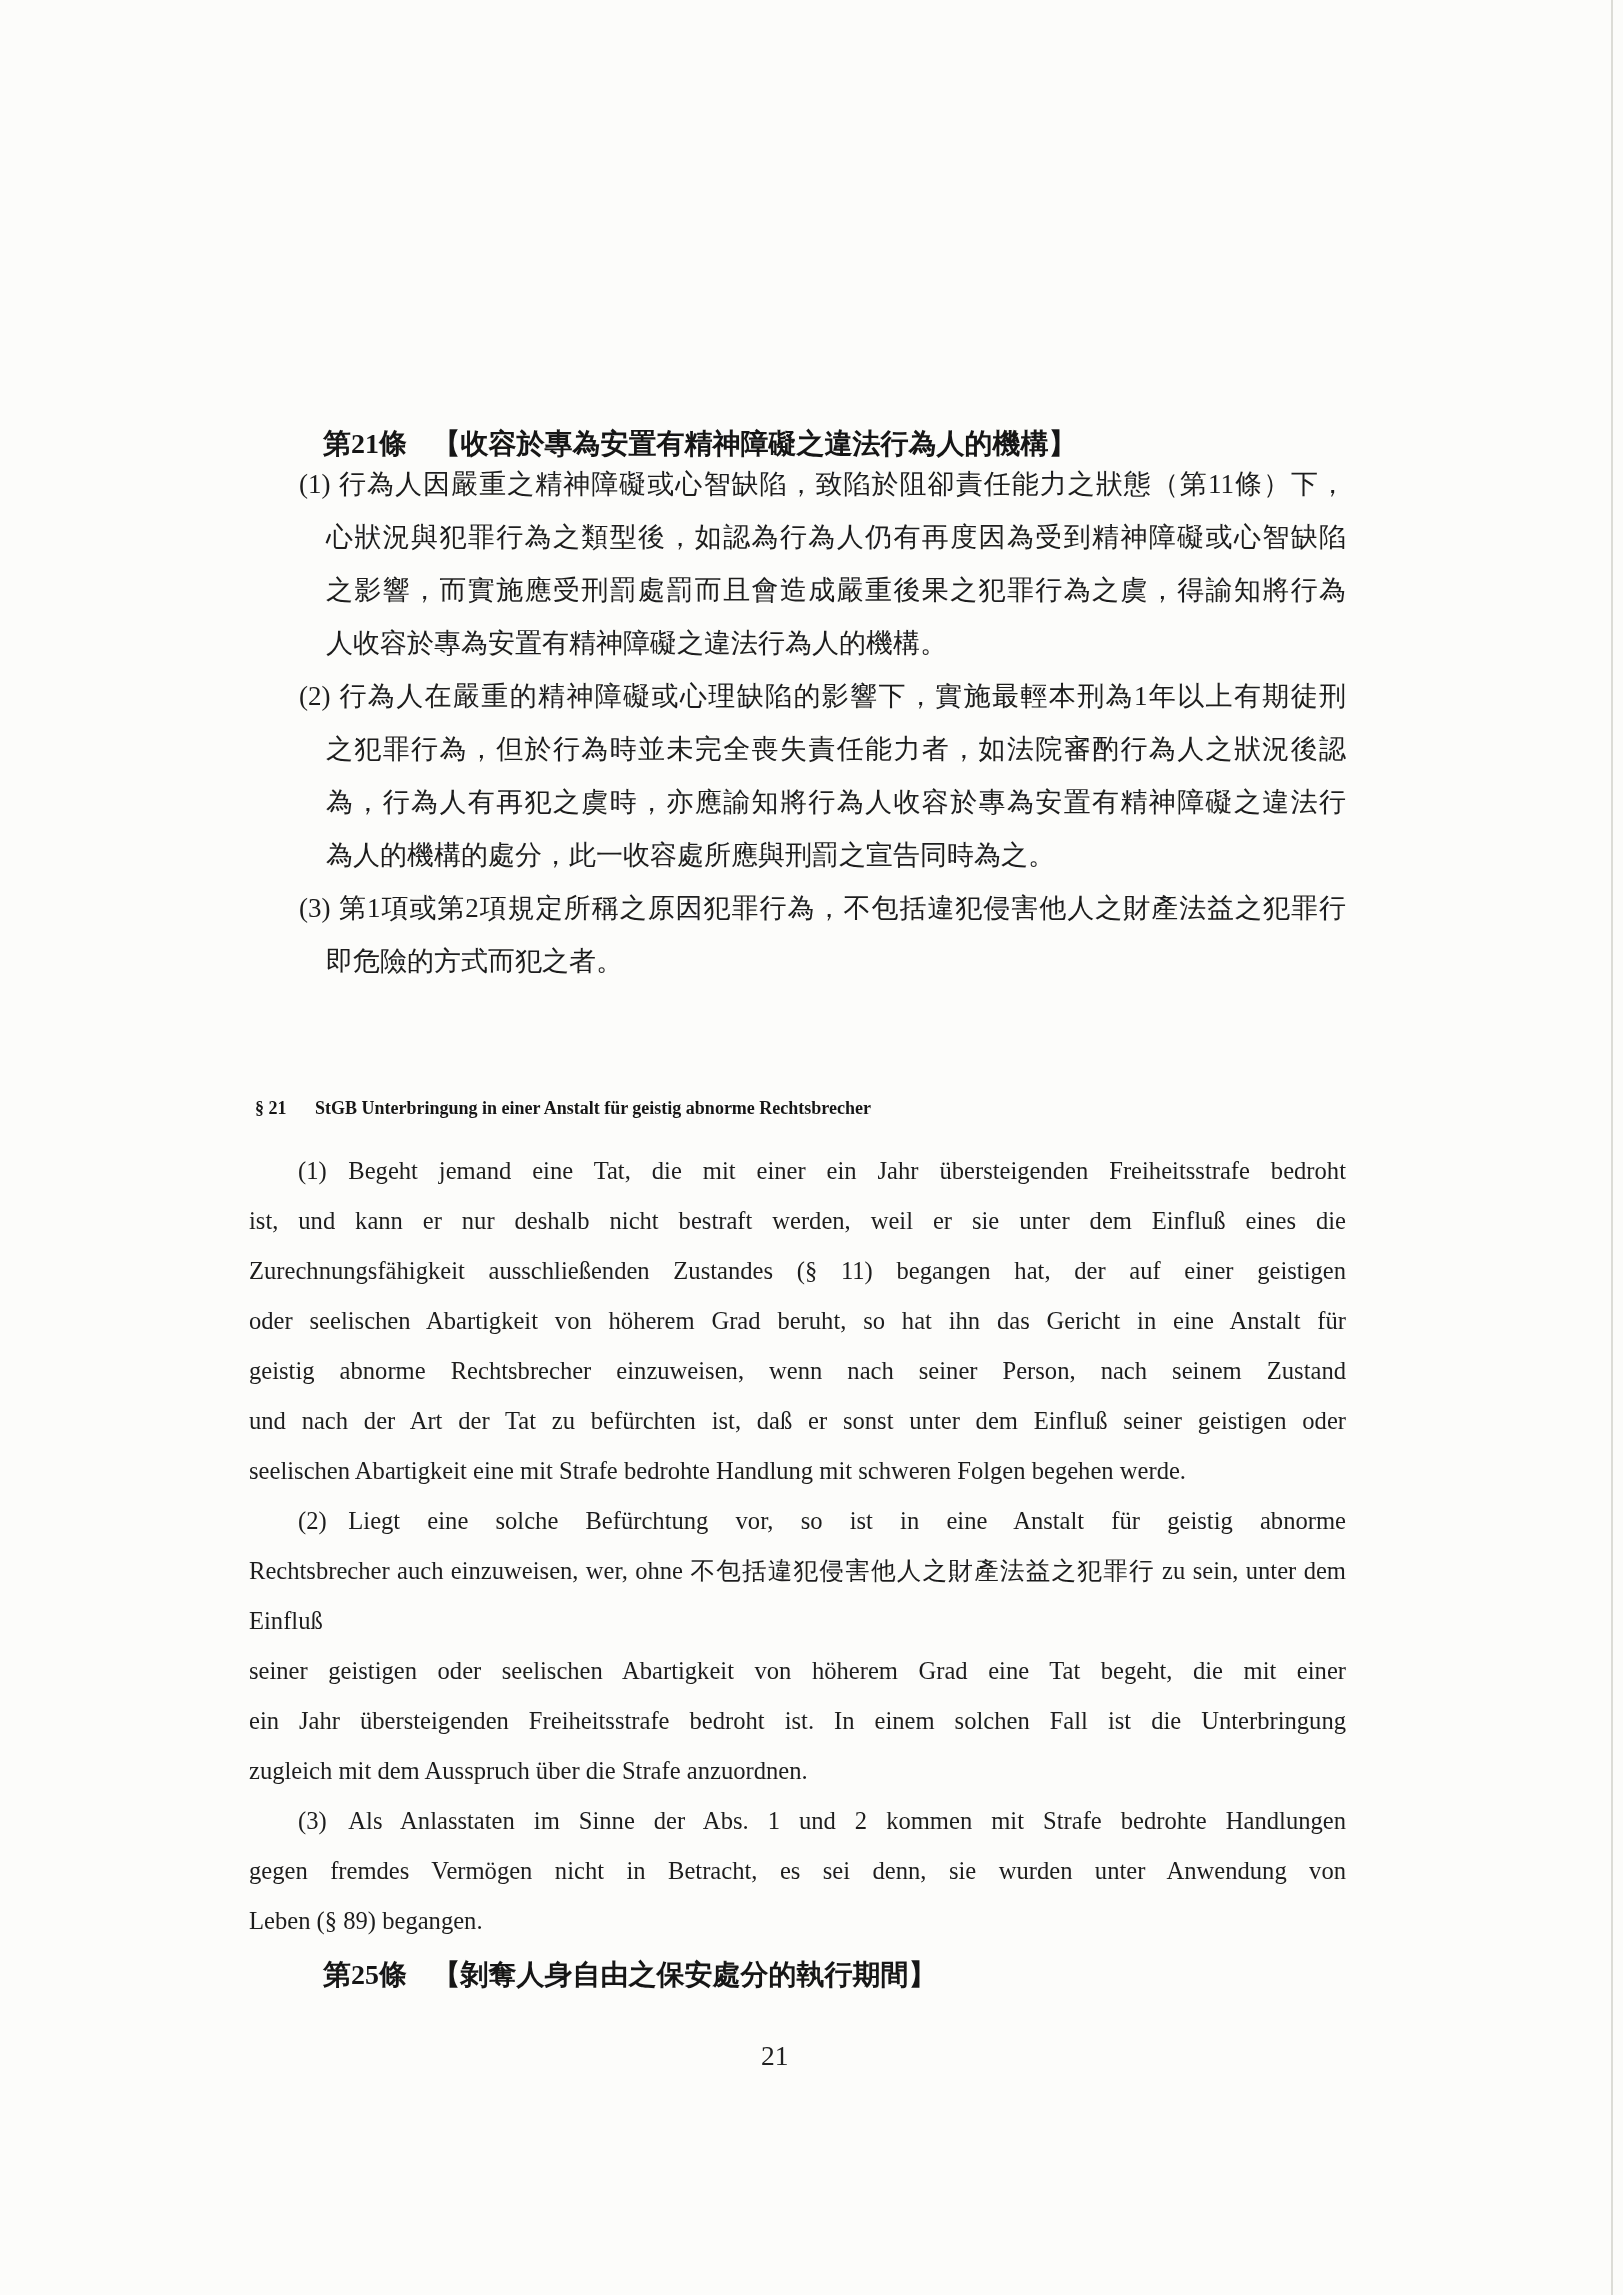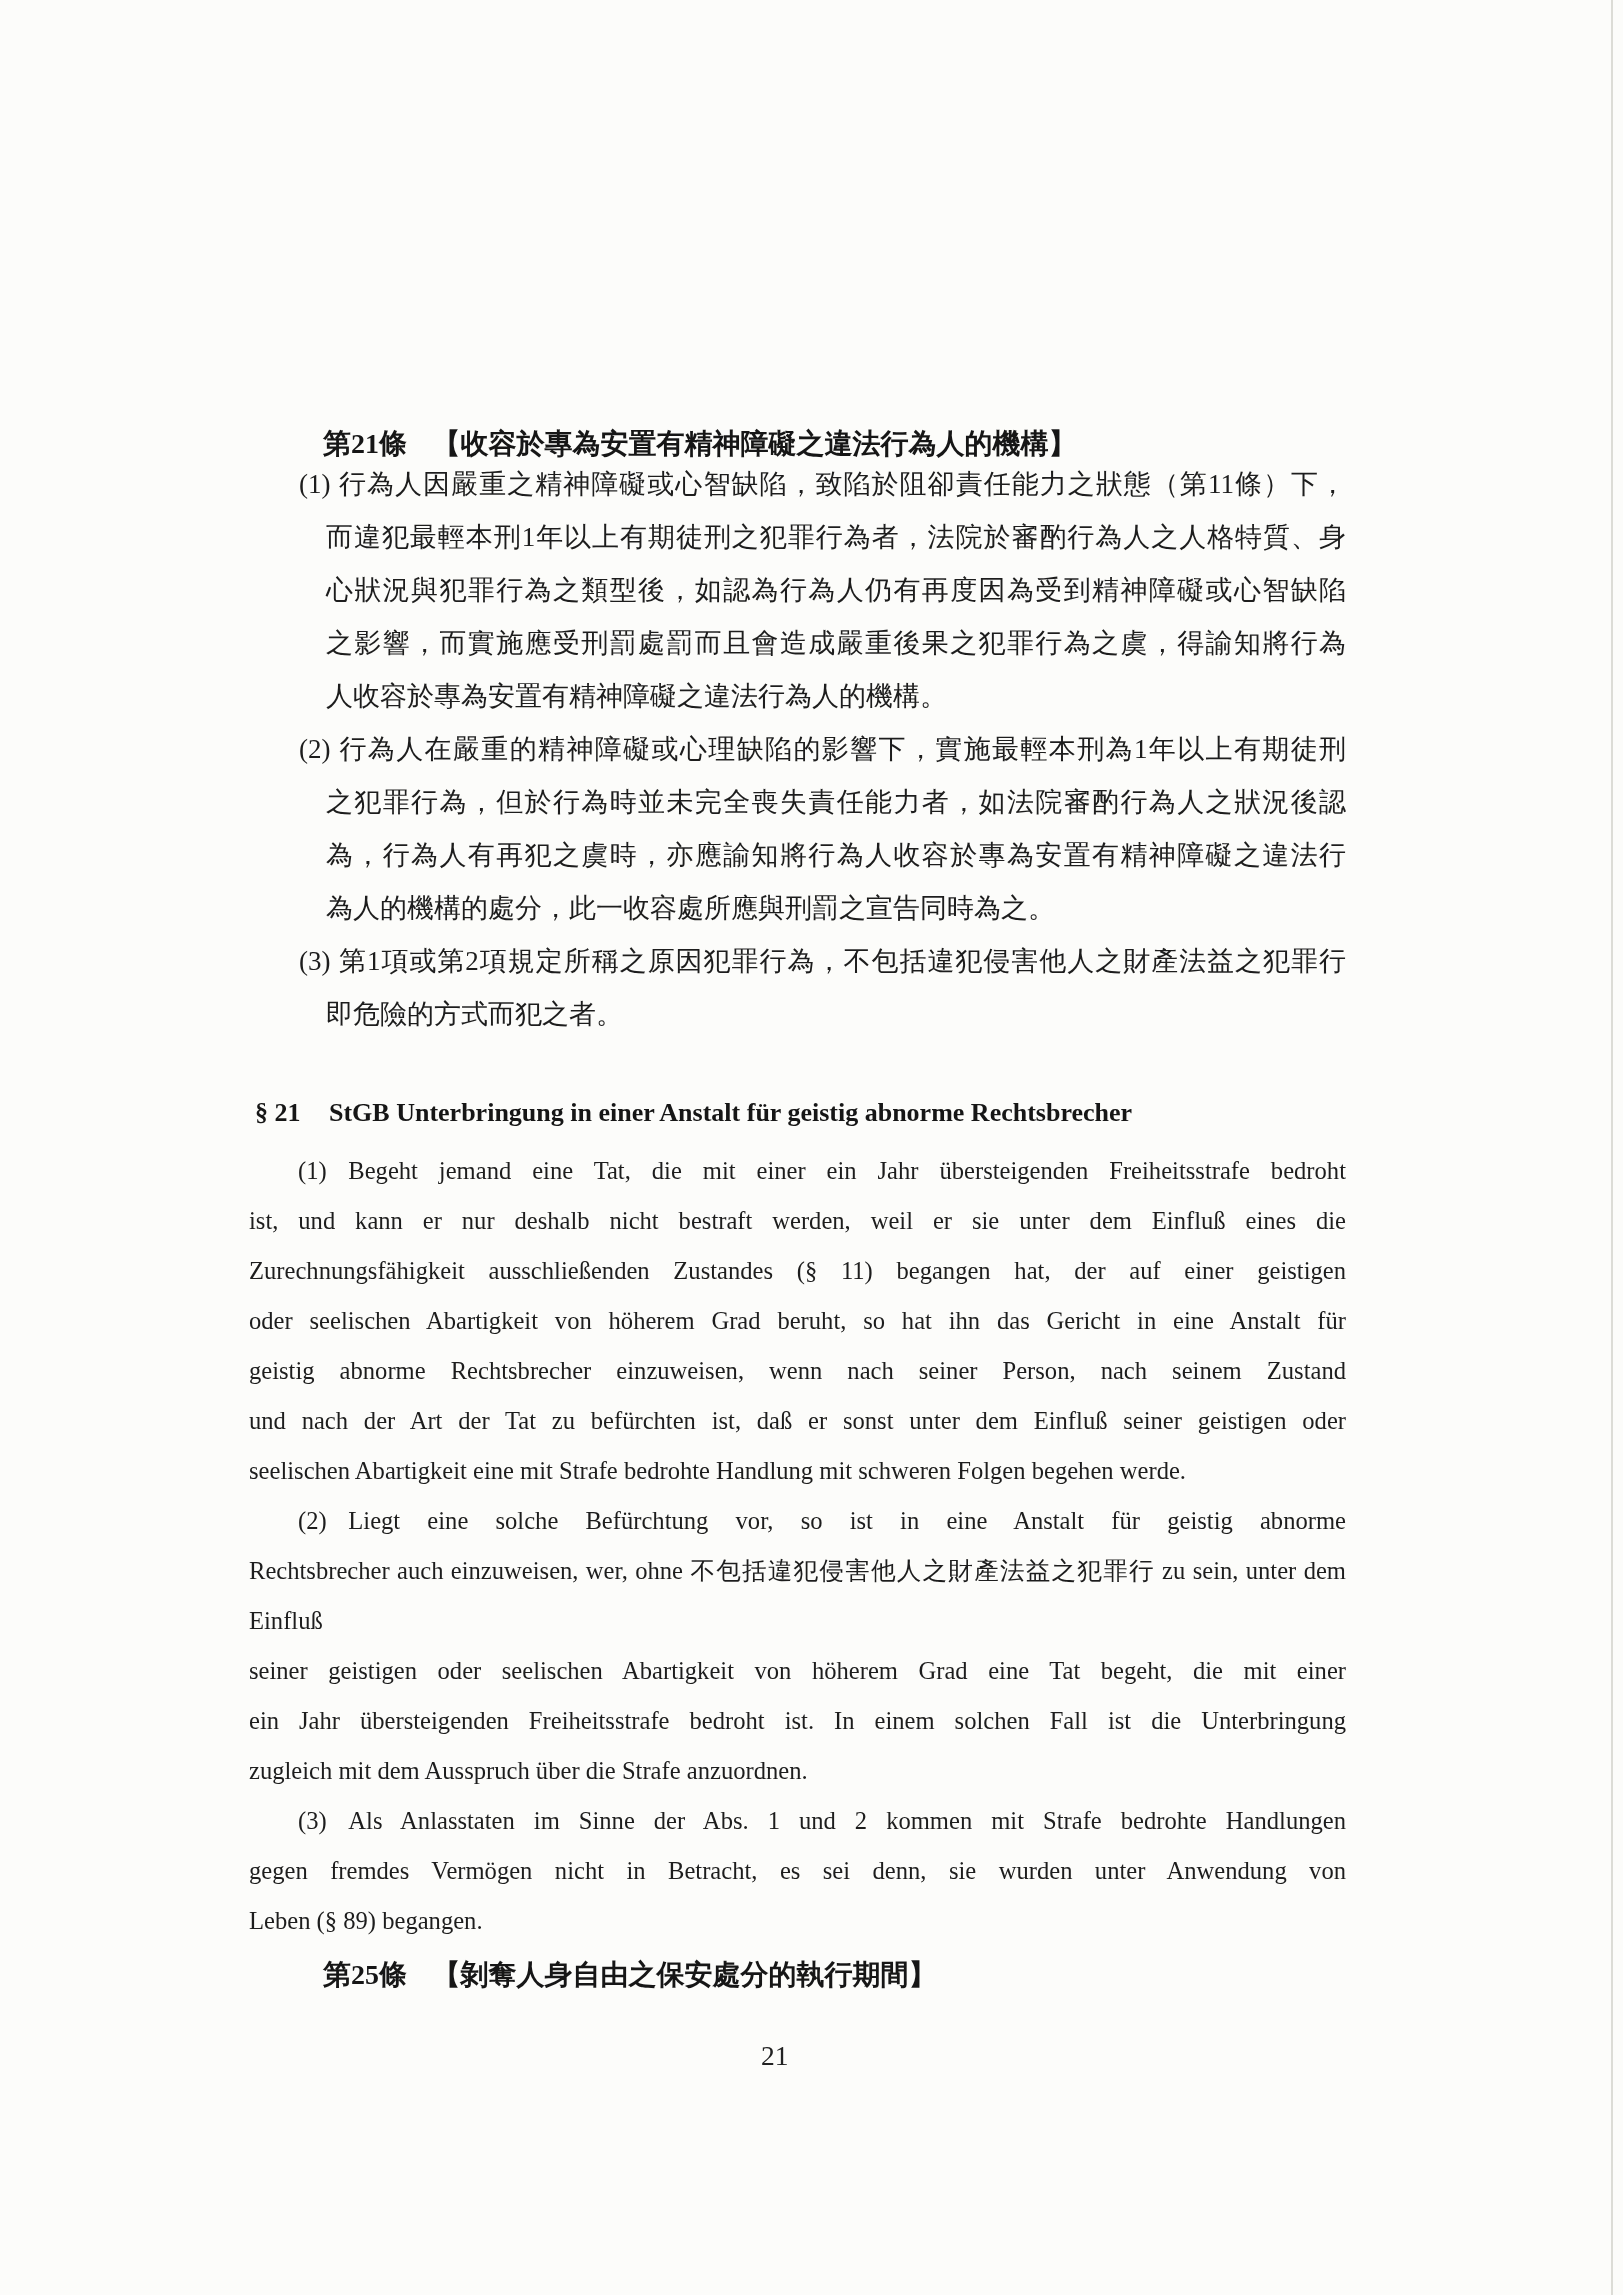--- a/index.html
+++ b/index.html
@@ -69,21 +69,21 @@
   .cn-body .marker {
     display: inline-block;
     width: 39px;
   }
 
   .de-heading {
     position: absolute;
     left: 255px;
     top: 1099px;
     font-weight: bold;
-    font-size: 26px;
+    font-size: 18px;
     line-height: 1.1;
     color: #161616;
     white-space: nowrap;
   }
   .de-heading .de-num { margin-right: 28.5px; }
 
   .de-body {
     position: absolute;
     left: 249px;
     top: 1146px;
@@ -114,21 +114,20 @@
 <div class="page">
 
 
   <div class="cn-heading art21">
     <span class="num">第21條</span><span class="cap">【收容於專為安置有精神障礙之違法行為人的機構】</span>
   </div>
 
   <div class="cn-body">
       <div class="para">
         <div class="line first"><span class="marker">(1)</span>行為人因嚴重之精神障礙或心智缺陷，致陷於阻卻責任能力之狀態（第11條）下，</div>
-        <div class="line">而違犯最輕本刑1年以上有期徒刑之犯罪行為者，法院於審酌行為人之人格特質、身</div>
         <div class="line">心狀況與犯罪行為之類型後，如認為行為人仍有再度因為受到精神障礙或心智缺陷</div>
         <div class="line">之影響，而實施應受刑罰處罰而且會造成嚴重後果之犯罪行為之虞，得諭知將行為</div>
         <div class="line last">人收容於專為安置有精神障礙之違法行為人的機構。</div>
       </div>
       <div class="para">
         <div class="line first"><span class="marker">(2)</span>行為人在嚴重的精神障礙或心理缺陷的影響下，實施最輕本刑為1年以上有期徒刑</div>
         <div class="line">之犯罪行為，但於行為時並未完全喪失責任能力者，如法院審酌行為人之狀況後認</div>
         <div class="line">為，行為人有再犯之虞時，亦應諭知將行為人收容於專為安置有精神障礙之違法行</div>
         <div class="line last">為人的機構的處分，此一收容處所應與刑罰之宣告同時為之。</div>
       </div>

